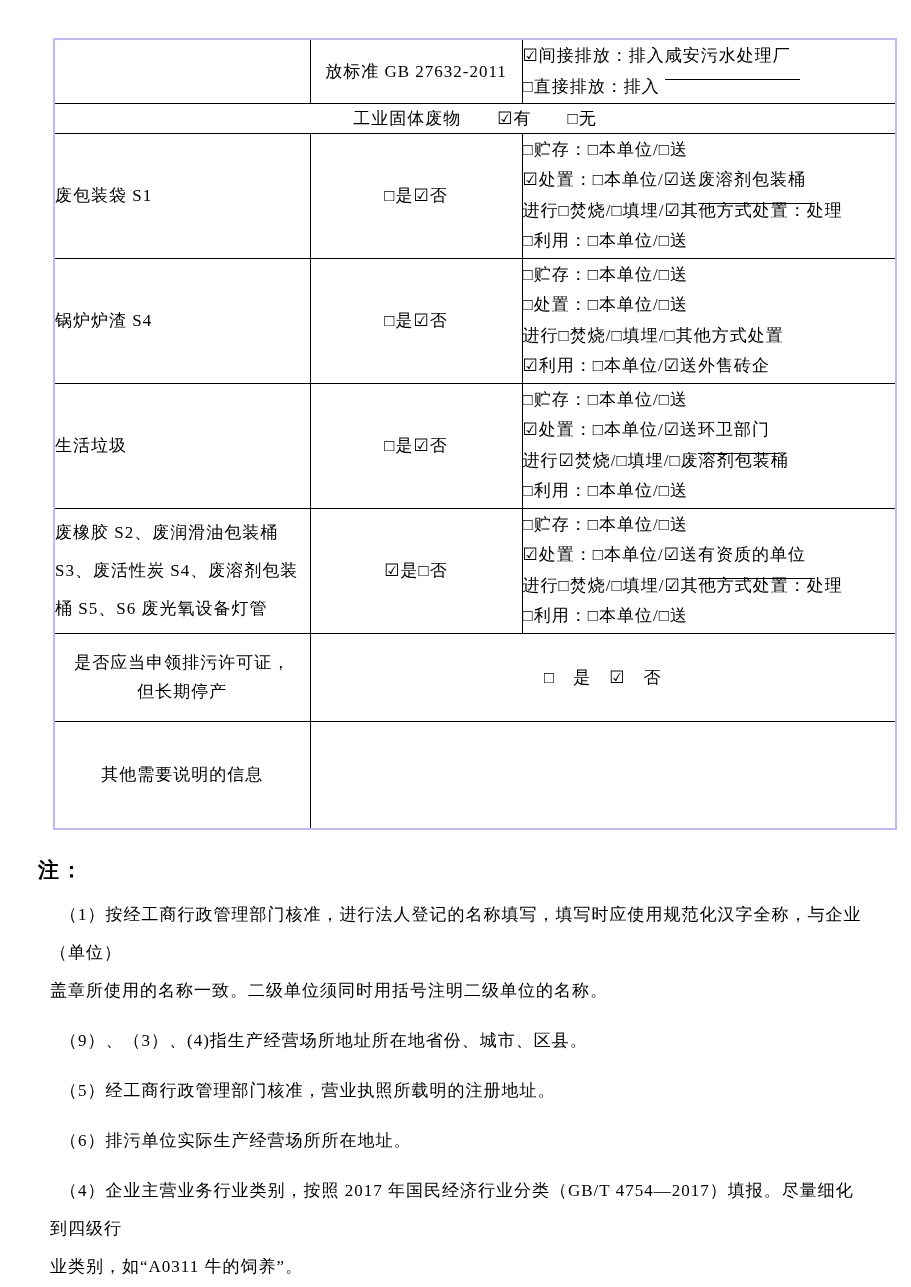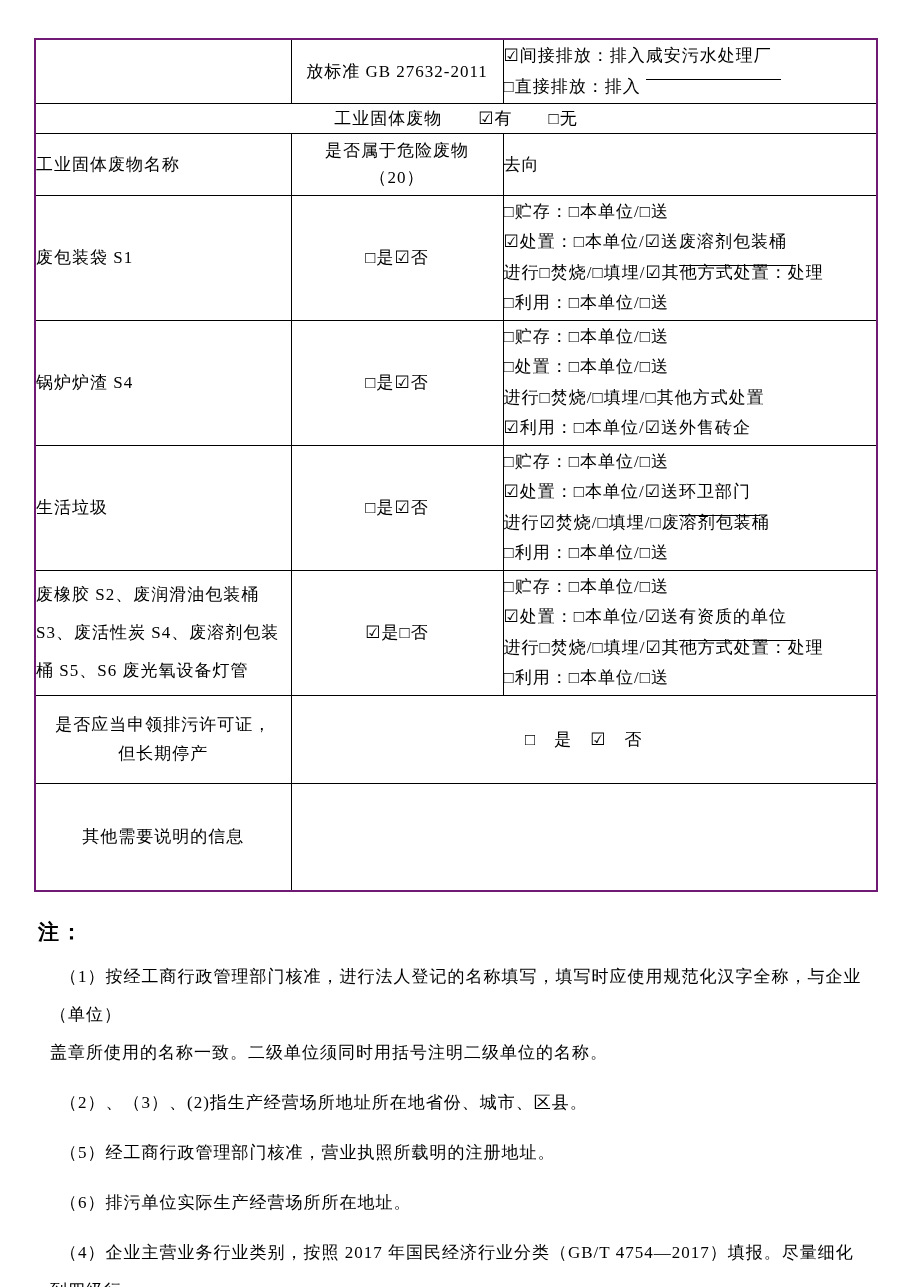--- a/index.html
+++ b/index.html
@@ -10,25 +10,25 @@
     font-family: "Liberation Serif", "DejaVu Serif", serif;
   }
   .sheet {
     position: relative;
     width: 911px;
     height: 1287px;
     background: #ffffff;
     overflow: hidden;
   }
   table.form {
-    margin: 38px 35px 0 34px;
+    margin: 38px 35px 0 53px;
     width: 842px;
     border-collapse: collapse;
     table-layout: fixed;
-    border: 2px solid #701a75;
+    border: 2px solid #c4b5fd;
     font-size: 17px;
     letter-spacing: 1px;
   }
   table.form td {
     border: 1px solid #000;
     padding: 0;
     overflow: hidden;
     vertical-align: middle;
   }
   tr.r-top    { height: 64px; }
@@ -101,26 +101,20 @@
       <td class="c-disch">
         <div class="line"><span>☑间接排放：排入</span><span class="u">咸安污水处理厂</span></div>
         <div class="line"><span>□直接排放：排入</span></div>
       </td>
     </tr>
 
     <tr class="r-banner">
       <td class="c-banner" colspan="3">工业固体废物　　☑有　　□无</td>
     </tr>
 
-    <tr class="r-header">
-      <td class="c-hdr-name">工业固体废物名称</td>
-      <td class="c-hdr-haz">是否属于危险废物
-（20）</td>
-      <td class="c-hdr-dest">去向</td>
-    </tr>
 
     <tr class="r-waste">
       <td class="c-name">废包装袋 S1</td>
       <td class="c-haz">□是☑否</td>
       <td class="c-dest">
         <div class="line"><span>□贮存：□本单位/□送</span></div>
         <div class="line"><span>☑处置：□本单位/☑送</span><span class="u">废溶剂包装桶</span></div>
         <div class="line"><span>进行□焚烧/□填埋/☑其他方式处置：处理</span></div>
         <div class="line"><span>□利用：□本单位/□送</span></div>
       </td>
@@ -169,21 +163,21 @@
       <td class="c-other-l">其他需要说明的信息</td>
       <td class="c-other-v" colspan="2"></td>
     </tr>
   </tbody>
     </table>
 
   <div class="note-title">注：</div>
   <div class="notes">
     <p>（1）按经工商行政管理部门核准，进行法人登记的名称填写，填写时应使用规范化汉字全称，与企业（单位）
 盖章所使用的名称一致。二级单位须同时用括号注明二级单位的名称。</p>
-    <p>（2）、（3）、(2)指生产经营场所地址所在地省份、城市、区县。</p>
+    <p>（9）、（3）、(4)指生产经营场所地址所在地省份、城市、区县。</p>
     <p>（5）经工商行政管理部门核准，营业执照所载明的注册地址。</p>
     <p>（6）排污单位实际生产经营场所所在地址。</p>
     <p>（4）企业主营业务行业类别，按照 2017 年国民经济行业分类（GB/T 4754—2017）填报。尽量细化到四级行
 业类别，如“A0311 牛的饲养”。</p>
     <p>（8）、（9）指生产经营场所中心经纬度坐标，应通过全国排污许可证管理信息平台中的
 GIS 系统点选后自动生成经纬度。</p>
   </div>
 
 </div>
 

